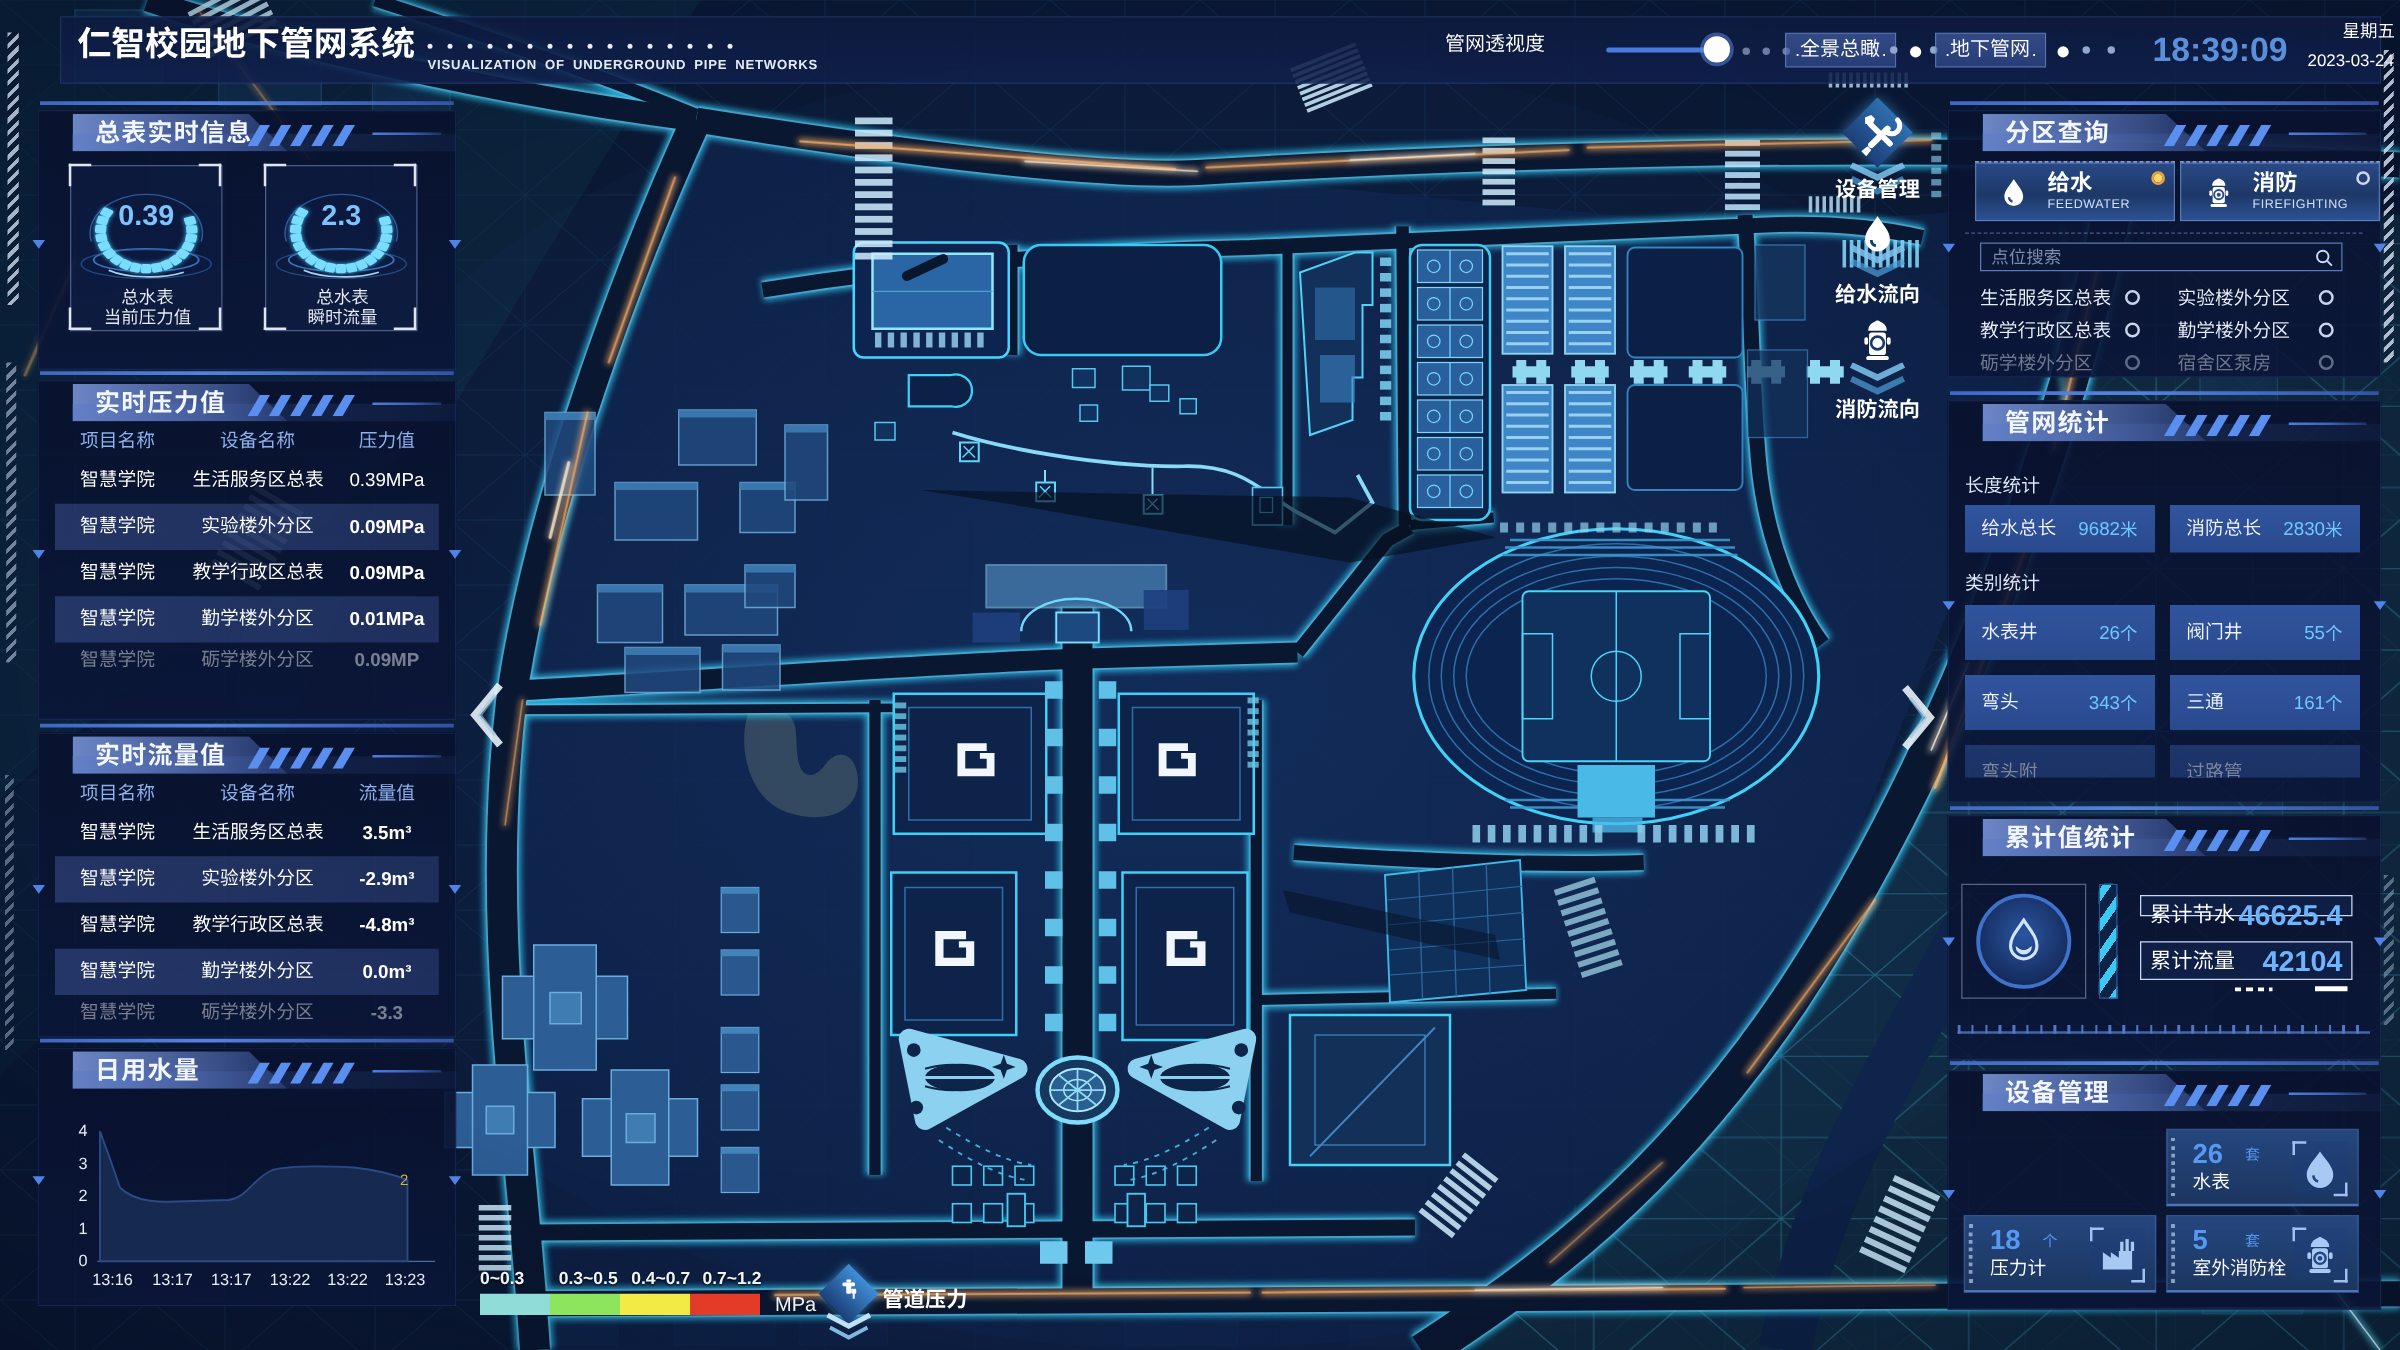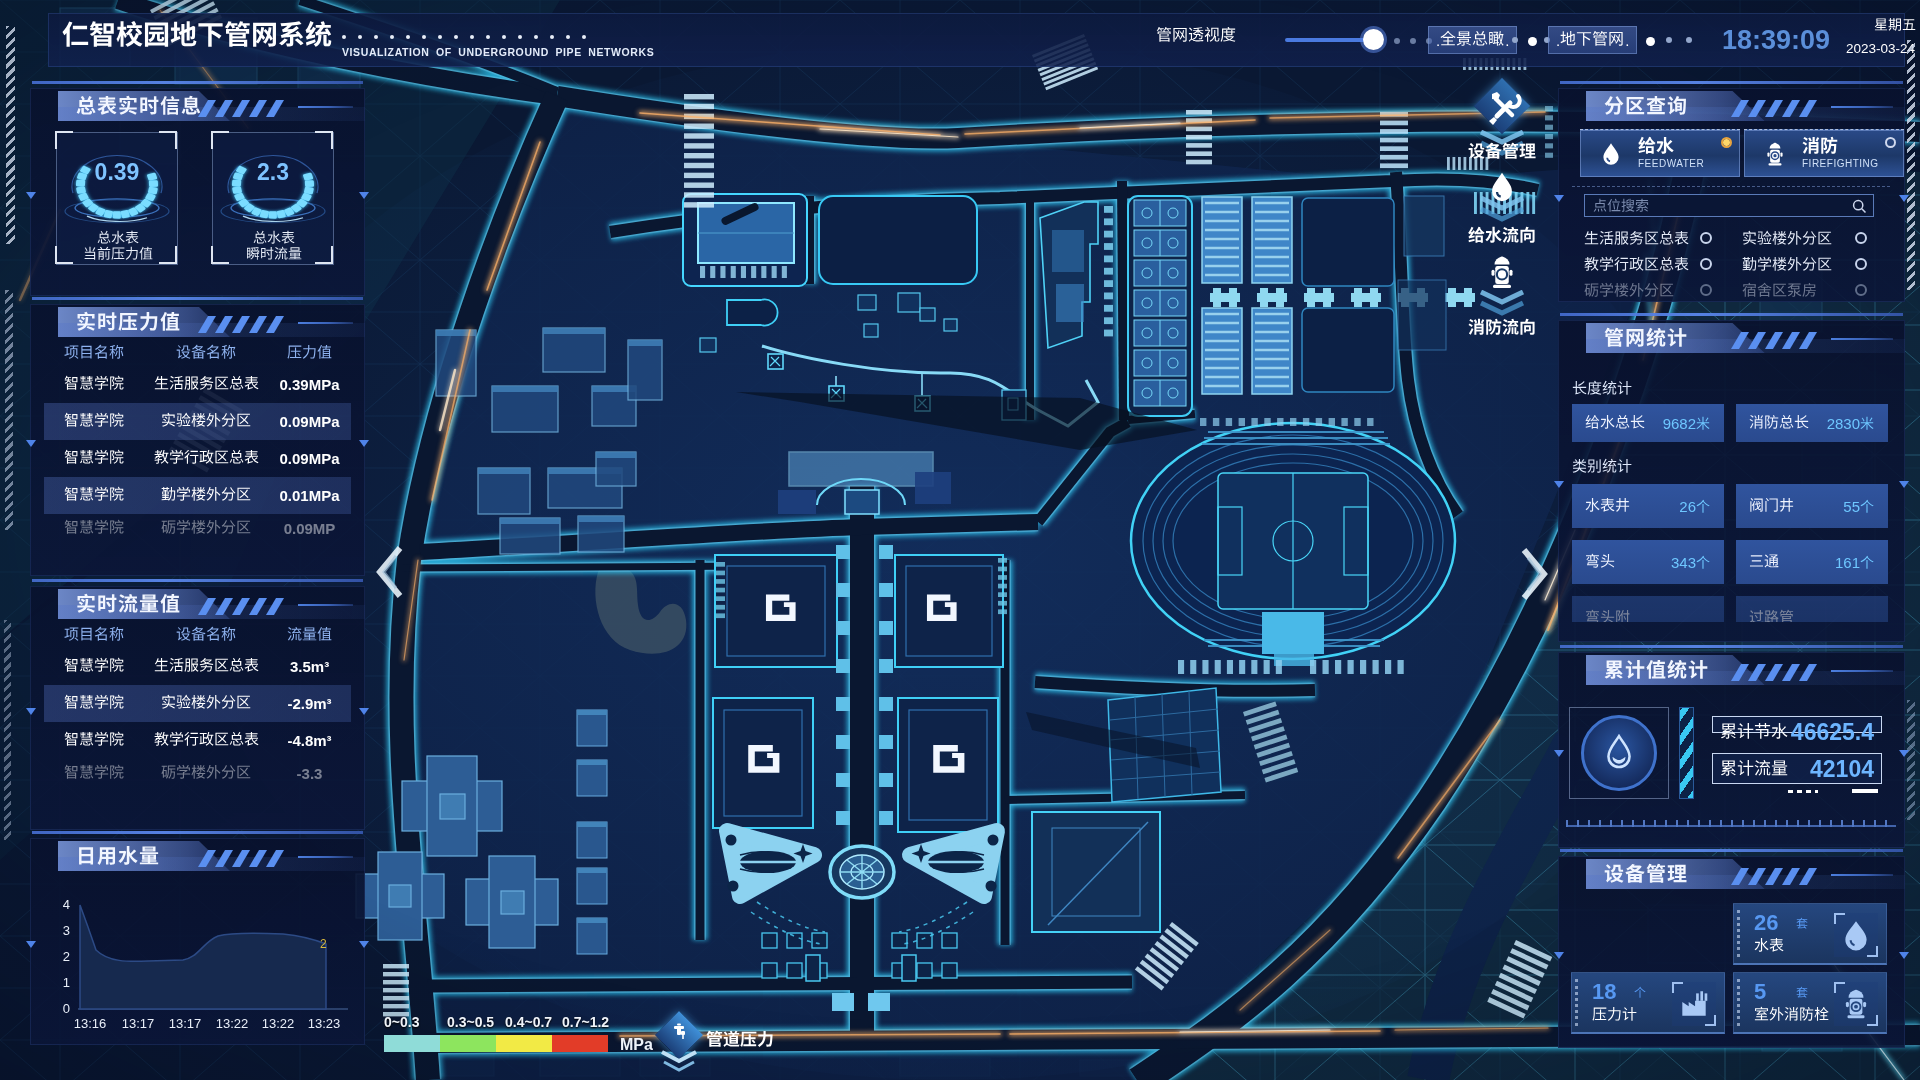--- a/index.html
+++ b/index.html
@@ -1123,21 +1123,21 @@
                 <use href="#g55" transform="translate(15.0 13.5) scale(1.5)"></use>
                 <use href="#g56" transform="translate(30.0 13.5) scale(1.5)"></use>
                 <use href="#g57" transform="translate(45.0 13.5) scale(1.5)"></use>
                 <use href="#g58" transform="translate(60.0 13.5) scale(1.5)"></use>
                 <use href="#g17" transform="translate(75.0 13.5) scale(1.5)"></use>
                 <use href="#g31" transform="translate(90.0 13.5) scale(1.5)"></use>
               </g>
             </svg>
           </div>
           <div class="tc3">
-            <span class="lat" style="font-weight:bold">0.39MPa</span>
+            <span class="lat" style="font-weight:normal">0.39MPa</span>
           </div>
         </div>
         <div class="trow alt" style="">
           <div class="tc1">
             <svg width="61" height="19" viewBox="0 0 61 19">
               <g fill="#ffffff">
                 <use href="#g50" transform="translate(0.0 13.5) scale(1.5)"></use>
                 <use href="#g51" transform="translate(15.0 13.5) scale(1.5)"></use>
                 <use href="#g52" transform="translate(30.0 13.5) scale(1.5)"></use>
                 <use href="#g53" transform="translate(45.0 13.5) scale(1.5)"></use>
@@ -1378,20 +1378,47 @@
                 <use href="#g65" transform="translate(30.0 13.5) scale(1.5)"></use>
                 <use href="#g66" transform="translate(45.0 13.5) scale(1.5)"></use>
                 <use href="#g58" transform="translate(60.0 13.5) scale(1.5)"></use>
                 <use href="#g17" transform="translate(75.0 13.5) scale(1.5)"></use>
                 <use href="#g31" transform="translate(90.0 13.5) scale(1.5)"></use>
               </g>
             </svg>
           </div>
           <div class="tc3">
             <span class="lat" style="font-weight:bold">-4.8m³</span>
+          </div>
+        </div>
+        <div class="trow alt" style="">
+          <div class="tc1">
+            <svg width="61" height="19" viewBox="0 0 61 19">
+              <g fill="#ffffff">
+                <use href="#g50" transform="translate(0.0 13.5) scale(1.5)"></use>
+                <use href="#g51" transform="translate(15.0 13.5) scale(1.5)"></use>
+                <use href="#g52" transform="translate(30.0 13.5) scale(1.5)"></use>
+                <use href="#g53" transform="translate(45.0 13.5) scale(1.5)"></use>
+              </g>
+            </svg>
+          </div>
+          <div class="tc2">
+            <svg width="91" height="19" viewBox="0 0 91 19">
+              <g fill="#ffffff">
+                <use href="#g67" transform="translate(0.0 13.5) scale(1.5)"></use>
+                <use href="#g52" transform="translate(15.0 13.5) scale(1.5)"></use>
+                <use href="#g61" transform="translate(30.0 13.5) scale(1.5)"></use>
+                <use href="#g62" transform="translate(45.0 13.5) scale(1.5)"></use>
+                <use href="#g63" transform="translate(60.0 13.5) scale(1.5)"></use>
+                <use href="#g58" transform="translate(75.0 13.5) scale(1.5)"></use>
+              </g>
+            </svg>
+          </div>
+          <div class="tc3">
+            <span class="lat" style="font-weight:bold">0.0m³</span>
           </div>
         </div>
         <div class="trow" style="opacity:.45;height:28px;overflow:hidden;">
           <div class="tc1">
             <svg width="61" height="19" viewBox="0 0 61 19">
               <g fill="#ffffff">
                 <use href="#g50" transform="translate(0.0 13.5) scale(1.5)"></use>
                 <use href="#g51" transform="translate(15.0 13.5) scale(1.5)"></use>
                 <use href="#g52" transform="translate(30.0 13.5) scale(1.5)"></use>
                 <use href="#g53" transform="translate(45.0 13.5) scale(1.5)"></use>
@@ -2057,21 +2084,21 @@
       <path d="M8,10 L20,26 L8,42" fill="none" stroke="#9fc0d8" stroke-width="3" opacity=".6"></path>
     </svg>
     <span class="abs" style="left:384px;top:1014px;font-size:14px;font-weight:bold;color:#f0f4fa;text-shadow:0 1px 2px #000">0~0.3</span>
     <span class="abs" style="left:447px;top:1014px;font-size:14px;font-weight:bold;color:#f0f4fa;text-shadow:0 1px 2px #000">0.3~0.5</span>
     <span class="abs" style="left:505px;top:1014px;font-size:14px;font-weight:bold;color:#f0f4fa;text-shadow:0 1px 2px #000">0.4~0.7</span>
     <span class="abs" style="left:562px;top:1014px;font-size:14px;font-weight:bold;color:#f0f4fa;text-shadow:0 1px 2px #000">0.7~1.2</span>
     <span class="seg" style="left:384px;top:1035px;background:#8fdcd8"></span>
     <span class="seg" style="left:440px;top:1035px;background:#8de55e"></span>
     <span class="seg" style="left:496px;top:1035px;background:#f2ea45"></span>
     <span class="seg" style="left:552px;top:1035px;background:#e23c28"></span>
-    <span class="abs" style="left:620px;top:1036px;font-size:16px;font-weight:bold;color:#eef3fa">MPa</span>
+    <span class="abs" style="left:620px;top:1036px;font-size:16px;font-weight:normal;color:#eef3fa">MPa</span>
     <div class="abs" style="left:662px;top:1018px;width:34px;height:34px;background:linear-gradient(180deg,#3f8fd8,#1b3f78);transform:rotate(45deg);box-shadow:0 0 8px rgba(80,180,255,.6)"></div>
     <div class="abs" style="left:669px;top:1022px">
       <svg width="20" height="20" viewBox="0 0 20 20">
         <g fill="#fff">
           <rect x="8" y="4" width="4" height="9" rx="1"></rect>
           <rect x="5" y="4" width="10" height="3" rx="1"></rect>
           <rect x="8" y="1.5" width="4" height="2" rx="1"></rect>
           <rect x="12" y="9" width="4" height="4" rx="1"></rect>
           <rect x="13.2" y="13" width="1.6" height="4"></rect>
         </g>

